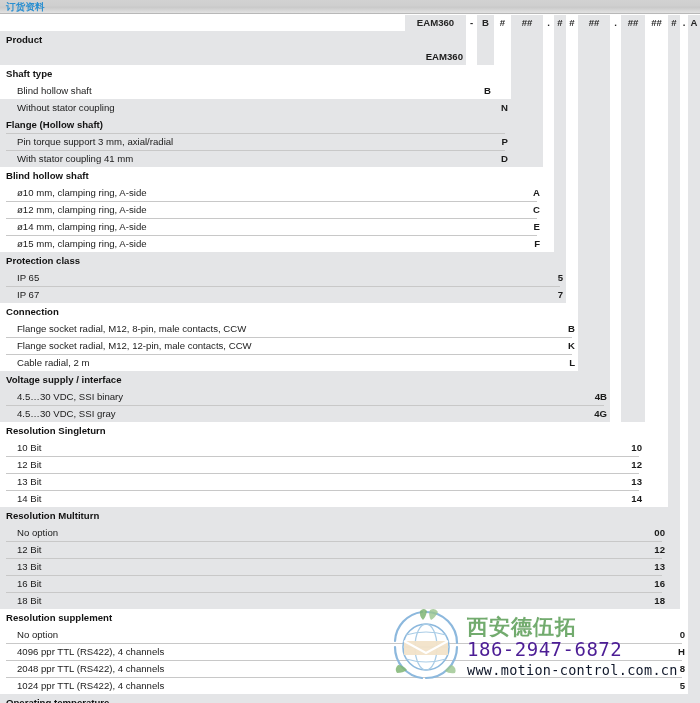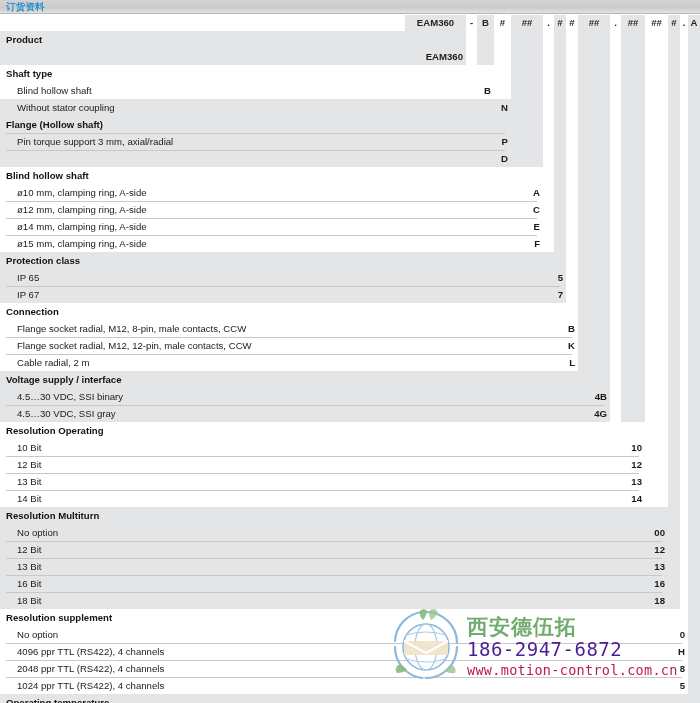--- a/index.html
+++ b/index.html
@@ -146,21 +146,21 @@
     font-size: 19px;
     color: #4c1d95;
     letter-spacing: .5px;
     white-space: nowrap;
     font-family: "DejaVu Sans Mono", monospace;
   }
   #wm-url {
     position: absolute;
     left: 77px; top: 57px;
     font-size: 13.5px;
-    color: #be185d;
+    color: #0f172a;
     letter-spacing: .3px;
     white-space: nowrap;
     font-family: "DejaVu Sans Mono", monospace;
   }
 </style>
 </head>
 <body>
 
 <div id="page">
 
@@ -226,20 +226,21 @@
       </div>
       <div class="row option">
         <div class="fill gray" style="left: 0px; width: 511px;"></div>
         <div class="underline" style="width: 499px; top: 0px; bottom: auto;"></div>
         <div class="lbl">Pin torque support 3 mm, axial/radial</div>
         <div class="code" style="left: 0px; width: 508px;">P</div>
       </div>
       <div class="row option">
         <div class="fill gray" style="left: 0px; width: 511px;"></div>
         <div class="underline" style="width: 499px; top: 0px; bottom: auto;"></div>
+        <div class="lbl">With stator coupling 41 mm</div>
         <div class="code" style="left: 0px; width: 508px;">D</div>
       </div>
       <div class="row section">
         <div class="fill white" style="left: 0px; width: 543px;"></div>
         <div class="lbl">Blind hollow shaft</div>
       </div>
       <div class="row option">
         <div class="fill white" style="left: 0px; width: 543px;"></div>
         <div class="lbl">ø10 mm, clamping ring, A-side</div>
         <div class="code" style="left: 0px; width: 540px;">A</div>
@@ -308,21 +309,21 @@
         <div class="code" style="left: 0px; width: 607px;">4B</div>
       </div>
       <div class="row option">
         <div class="fill gray" style="left: 0px; width: 610px;"></div>
         <div class="underline" style="width: 598px; top: 0px; bottom: auto;"></div>
         <div class="lbl">4.5…30 VDC, SSI gray</div>
         <div class="code" style="left: 0px; width: 607px;">4G</div>
       </div>
       <div class="row section">
         <div class="fill white" style="left: 0px; width: 645px;"></div>
-        <div class="lbl">Resolution Operating</div>
+        <div class="lbl">Resolution Singleturn</div>
       </div>
       <div class="row option">
         <div class="fill white" style="left: 0px; width: 645px;"></div>
         <div class="lbl">10 Bit</div>
         <div class="code" style="left: 0px; width: 642px;">10</div>
       </div>
       <div class="row option">
         <div class="fill white" style="left: 0px; width: 645px;"></div>
         <div class="underline" style="width: 633px; top: 0px; bottom: auto;"></div>
         <div class="lbl">12 Bit</div>

